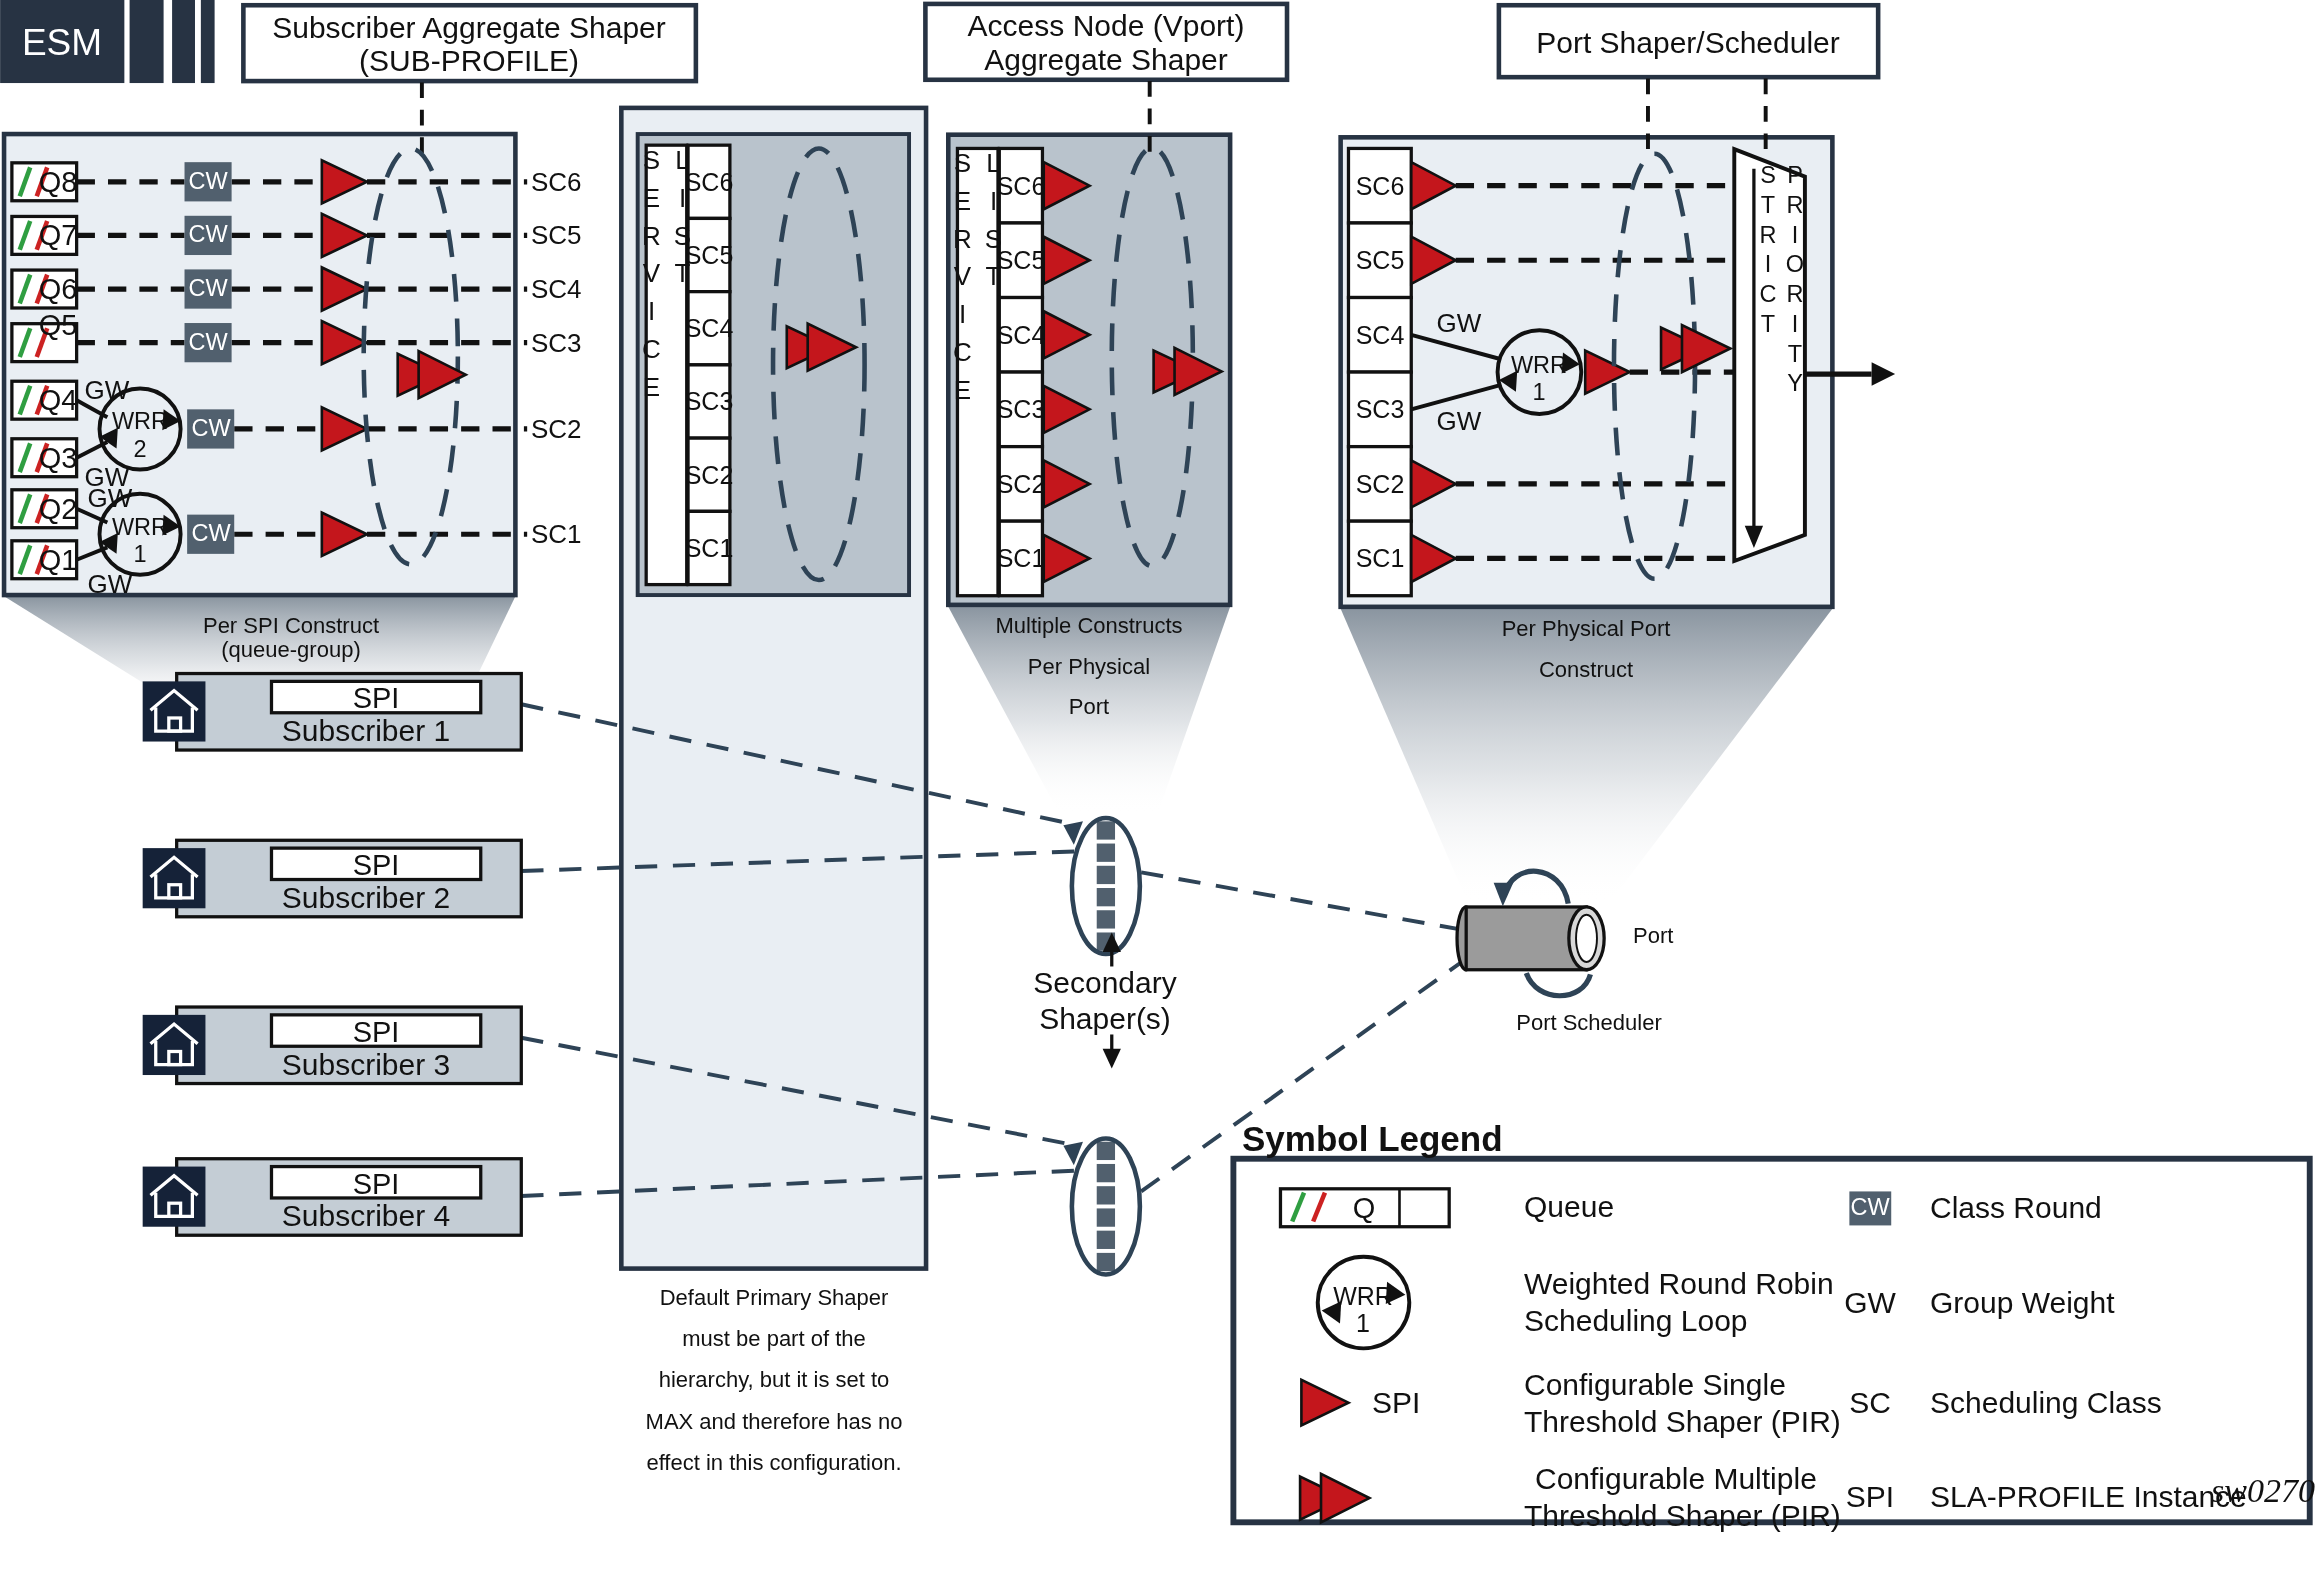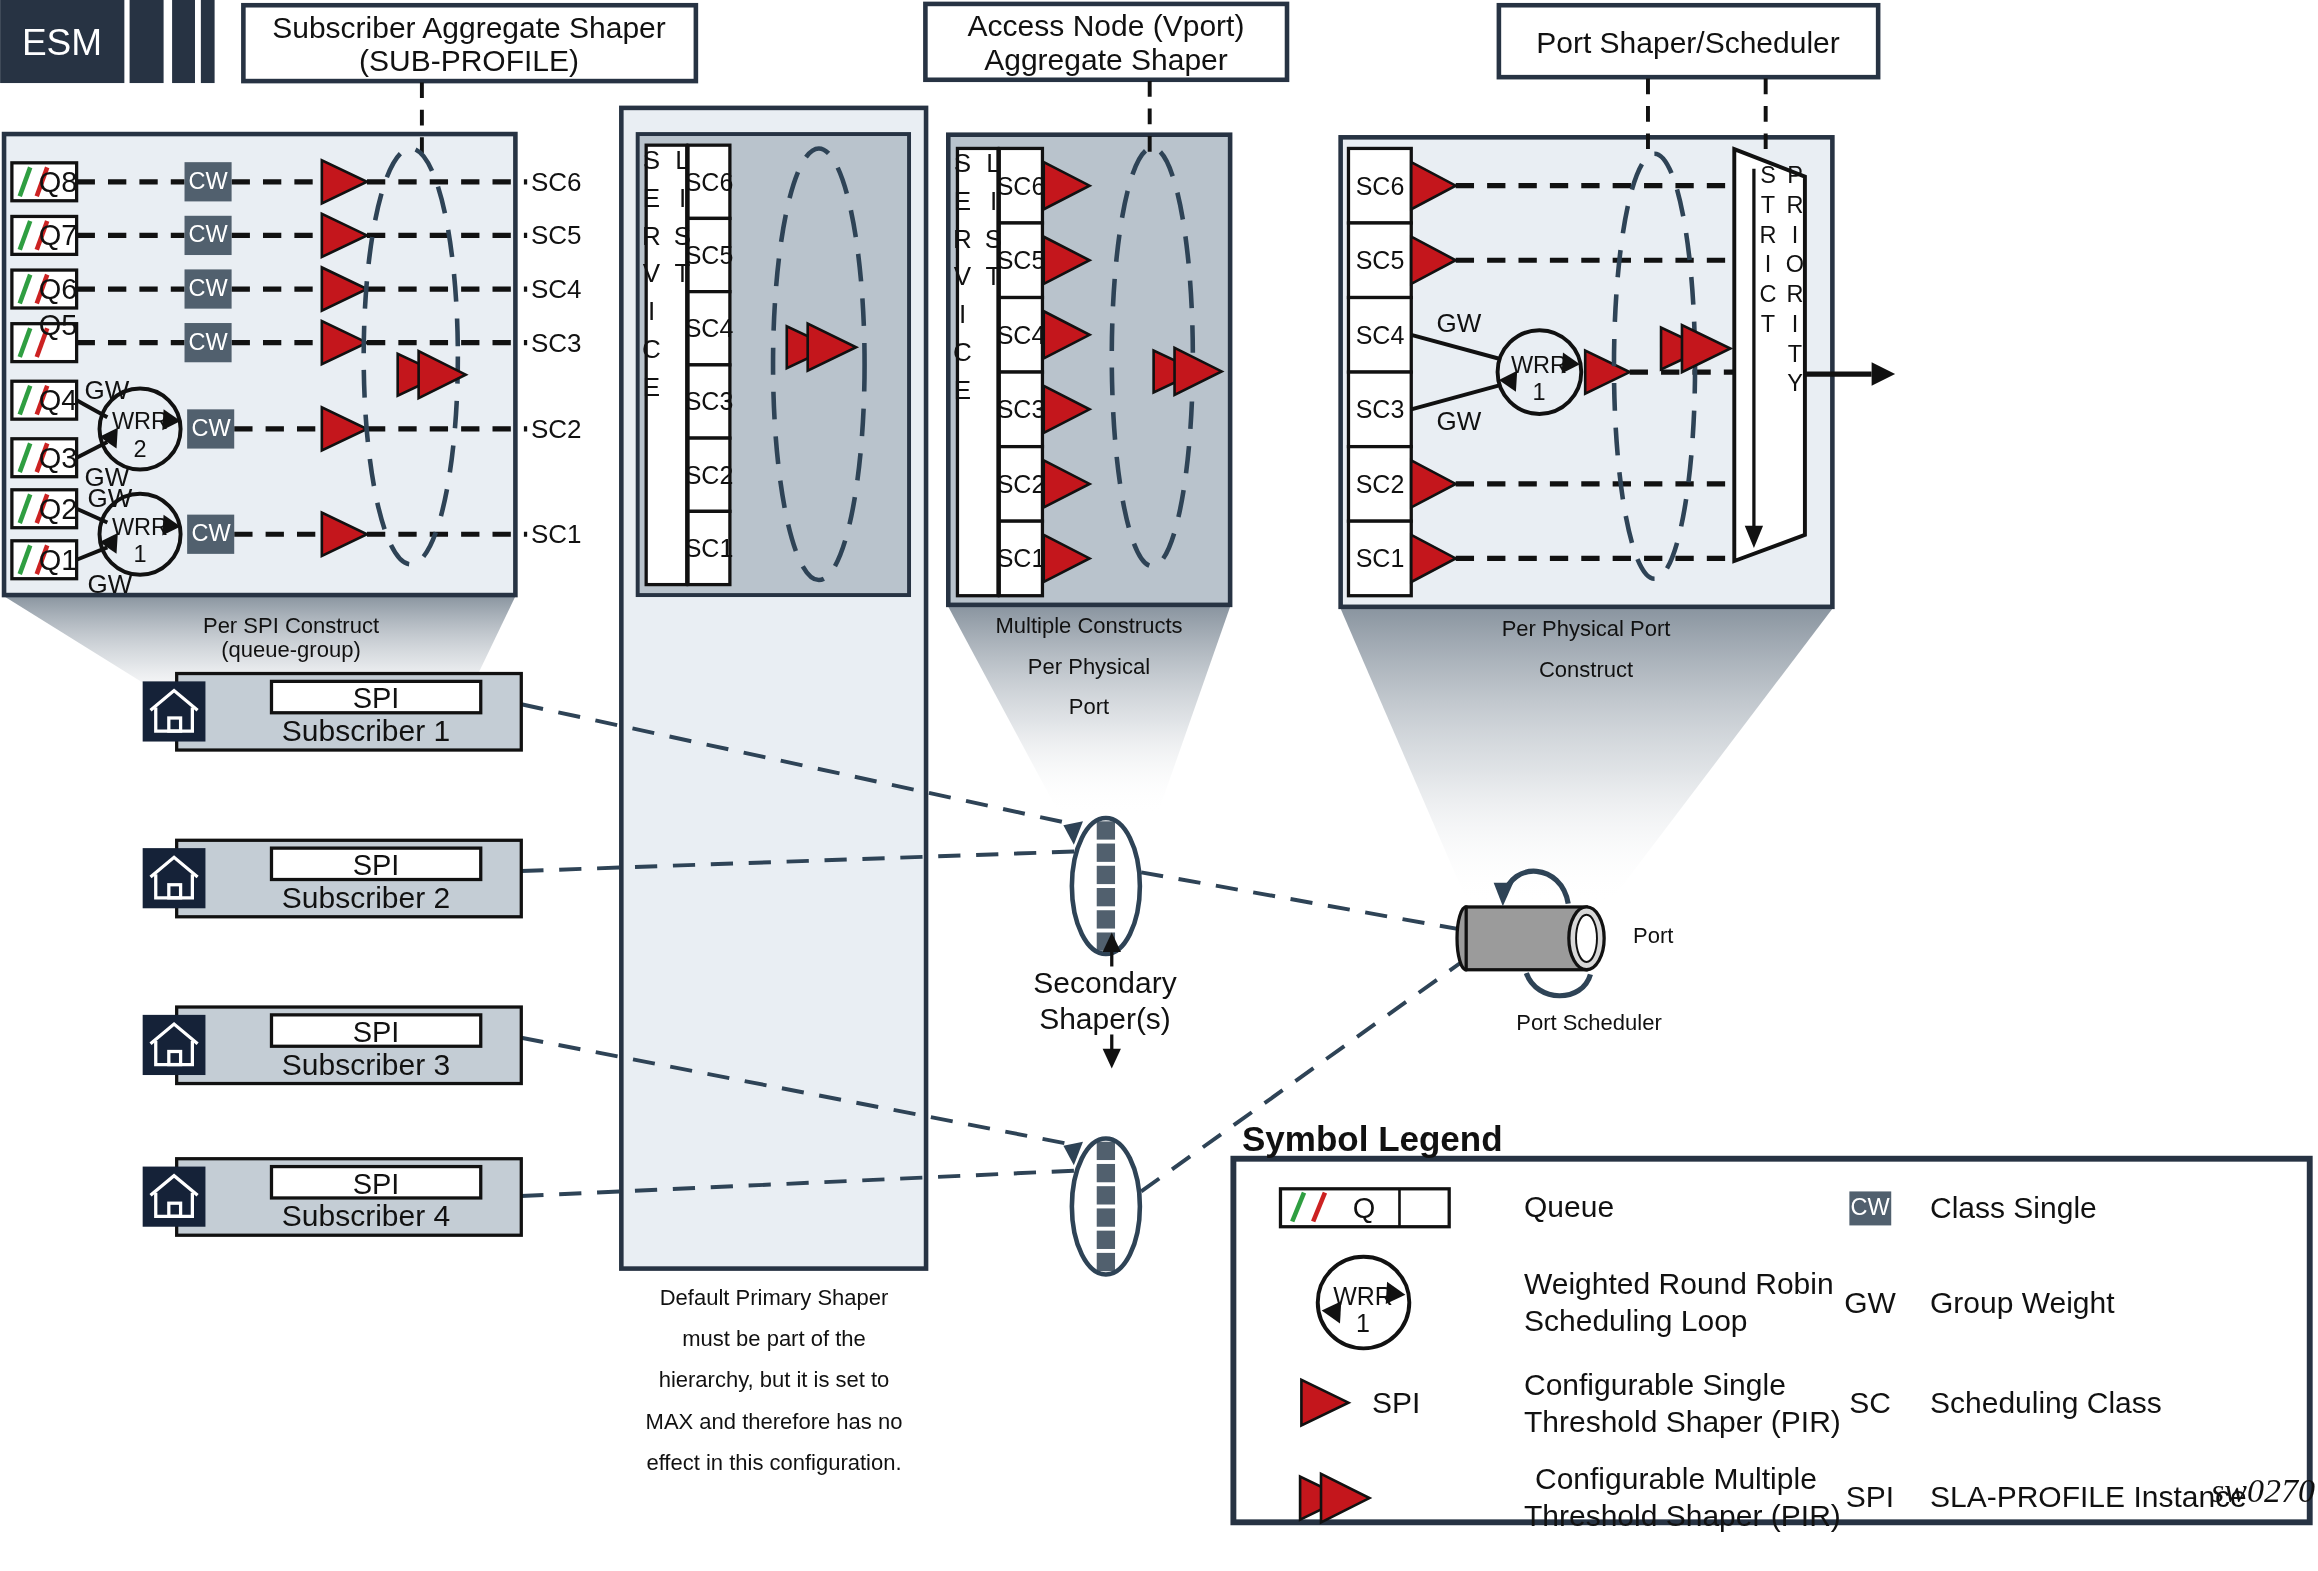--- a/index.html
+++ b/index.html
@@ -408,21 +408,21 @@
 <div class="lbl f38" style="left:1363px;top:1296px;">WRR</div>
 <div class="lbl f38" style="left:1363px;top:1323px;">1</div>
 <div class="lbl anchor-left f46" style="left:1524px;top:1284px;">Weighted Round Robin</div>
 <div class="lbl anchor-left f46" style="left:1524px;top:1321px;">Scheduling Loop</div>
 <div class="lbl anchor-left f46" style="left:1372px;top:1403px;">SPI</div>
 <div class="lbl anchor-left f46" style="left:1524px;top:1385px;">Configurable Single</div>
 <div class="lbl anchor-left f46" style="left:1524px;top:1422px;">Threshold Shaper (PIR)</div>
 <div class="lbl anchor-left f46" style="left:1535px;top:1479px;">Configurable Multiple</div>
 <div class="lbl anchor-left f46" style="left:1524px;top:1516px;">Threshold Shaper (PIR)</div>
 <div class="lbl f36 w" style="left:1870px;top:1208px;">CW</div>
-<div class="lbl anchor-left f46" style="left:1930px;top:1208px;">Class Single</div>
+<div class="lbl anchor-left f46" style="left:1930px;top:1208px;">Class Round</div>
 <div class="lbl f46" style="left:1870px;top:1303px;">GW</div>
 <div class="lbl anchor-left f46" style="left:1930px;top:1303px;">Group Weight</div>
 <div class="lbl f46" style="left:1870px;top:1403px;">SC</div>
 <div class="lbl anchor-left f46" style="left:1930px;top:1403px;">Scheduling Class</div>
 <div class="lbl f46" style="left:1870px;top:1497px;">SPI</div>
 <div class="lbl anchor-left f46" style="left:1930px;top:1497px;">SLA-PROFILE Instance</div>
 
 <div class="lbl anchor-right f52 serif-i" style="left:2315px;top:1491px;">sw0270</div>
 
 </div>

